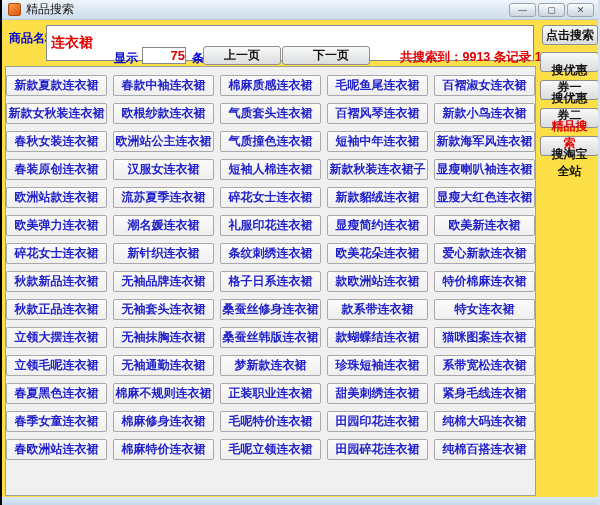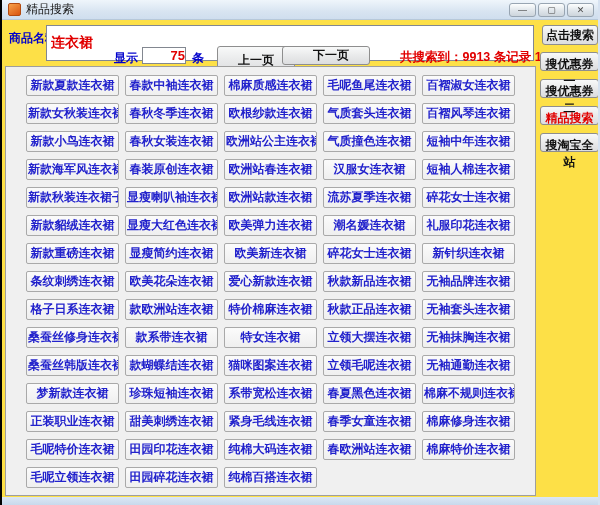--- a/index.html
+++ b/index.html
@@ -34,41 +34,41 @@
          background:linear-gradient(#f8f9f9,#e9eaeb 50%,#dcdddf);
          font-size:12px; font-weight:bold; color:#111; cursor:default;
          font-family:"Liberation Sans","DejaVu Sans",sans-serif; }
 
   .display-label { left:112px; top:50px;font-family:Liberation Serif, serif; }
   .count-input { position:absolute; left:140px; top:47px; width:44px; height:17px;
                  border:1px solid #828790; background:#fff; color:#e10000; text-align:right;
                  font-weight:bold; font-size:13px;
                  font-family:"Liberation Sans","DejaVu Sans",sans-serif; }
   .unit-label { left:190px; top:50px; }
-  .prev-btn { position:absolute; left:215px; top:46px; width:78px; height:28px; }
+  .prev-btn { position:absolute; left:201px; top:46px; width:78px; height:19px; }
   .next-btn { position:absolute; left:280px; top:46px; width:88px; height:19px;padding-left:10px; }
   .result-text { position:absolute; left:398px; top:49px; color:#e10000;
                  font-weight:bold; font-size:12.5px; white-space:nowrap; }
 
   
   .grid-panel { position:absolute; left:3px; top:66px; width:531px; height:430px;
                 border:1px solid #9e9e9e; background:#f0f0f0;
                 display:grid; grid-template-columns:repeat(5,1fr); grid-auto-rows:21px;
-                column-gap:6px; row-gap:7px; padding:8px 20px; }
+                column-gap:6px; row-gap:7px; padding:8px 0; }
   .grid-btn { border:1px solid #a9a9a9; border-radius:2px;
               background:linear-gradient(#fbfbfb,#efefef);
               color:#2222cc; font-weight:bold; font-size:12px;
               white-space:nowrap; overflow:hidden; text-align:center; line-height:19px;
               cursor:default; padding:0 1px;
               font-family:"Liberation Sans","DejaVu Sans",sans-serif; }
 
   
   .side-panel { position:absolute; left:537px; top:52px; width:61px; }
   .side-btn { display:block; width:59px; height:19px; margin:0 0 8px 1px;
-              font-size:12px; padding:3px; }
+              font-size:12px; padding:9px; }
 
   
   .bottom-frame { position:absolute; left:0; right:0; bottom:0; height:8px;
                   background:linear-gradient(#dce7f4,#c8d9ec); }
 </style>
 </head>
 <body>
 
 <div class="window">
 
@@ -93,45 +93,42 @@
   <button class="btn next-btn">下一页</button>
   <span class="result-text">共搜索到：9913 条记录 1/133</span>
 
   <div class="grid-panel" id="product-grid">
       <button class="grid-btn">新款夏款连衣裙</button>
       <button class="grid-btn">春款中袖连衣裙</button>
       <button class="grid-btn">棉麻质感连衣裙</button>
       <button class="grid-btn">毛呢鱼尾连衣裙</button>
       <button class="grid-btn">百褶淑女连衣裙</button>
       <button class="grid-btn">新款女秋装连衣裙</button>
-      <button class="grid-btn">春秋冬季连衣裙</button>
       <button class="grid-btn">欧根纱款连衣裙</button>
       <button class="grid-btn">气质套头连衣裙</button>
       <button class="grid-btn">百褶风琴连衣裙</button>
       <button class="grid-btn">新款小鸟连衣裙</button>
       <button class="grid-btn">春秋女装连衣裙</button>
       <button class="grid-btn">欧洲站公主连衣裙</button>
       <button class="grid-btn">气质撞色连衣裙</button>
       <button class="grid-btn">短袖中年连衣裙</button>
       <button class="grid-btn">新款海军风连衣裙</button>
       <button class="grid-btn">春装原创连衣裙</button>
-      <button class="grid-btn">欧洲站春连衣裙</button>
       <button class="grid-btn">汉服女连衣裙</button>
       <button class="grid-btn">短袖人棉连衣裙</button>
       <button class="grid-btn">新款秋装连衣裙子</button>
       <button class="grid-btn">显瘦喇叭袖连衣裙</button>
       <button class="grid-btn">欧洲站款连衣裙</button>
       <button class="grid-btn">流苏夏季连衣裙</button>
       <button class="grid-btn">碎花女士连衣裙</button>
       <button class="grid-btn">新款貂绒连衣裙</button>
       <button class="grid-btn">显瘦大红色连衣裙</button>
       <button class="grid-btn">欧美弹力连衣裙</button>
       <button class="grid-btn">潮名媛连衣裙</button>
       <button class="grid-btn">礼服印花连衣裙</button>
-      <button class="grid-btn">新款重磅连衣裙</button>
       <button class="grid-btn">显瘦简约连衣裙</button>
       <button class="grid-btn">欧美新连衣裙</button>
       <button class="grid-btn">碎花女士连衣裙</button>
       <button class="grid-btn">新针织连衣裙</button>
       <button class="grid-btn">条纹刺绣连衣裙</button>
       <button class="grid-btn">欧美花朵连衣裙</button>
       <button class="grid-btn">爱心新款连衣裙</button>
       <button class="grid-btn">秋款新品连衣裙</button>
       <button class="grid-btn">无袖品牌连衣裙</button>
       <button class="grid-btn">格子日系连衣裙</button>

